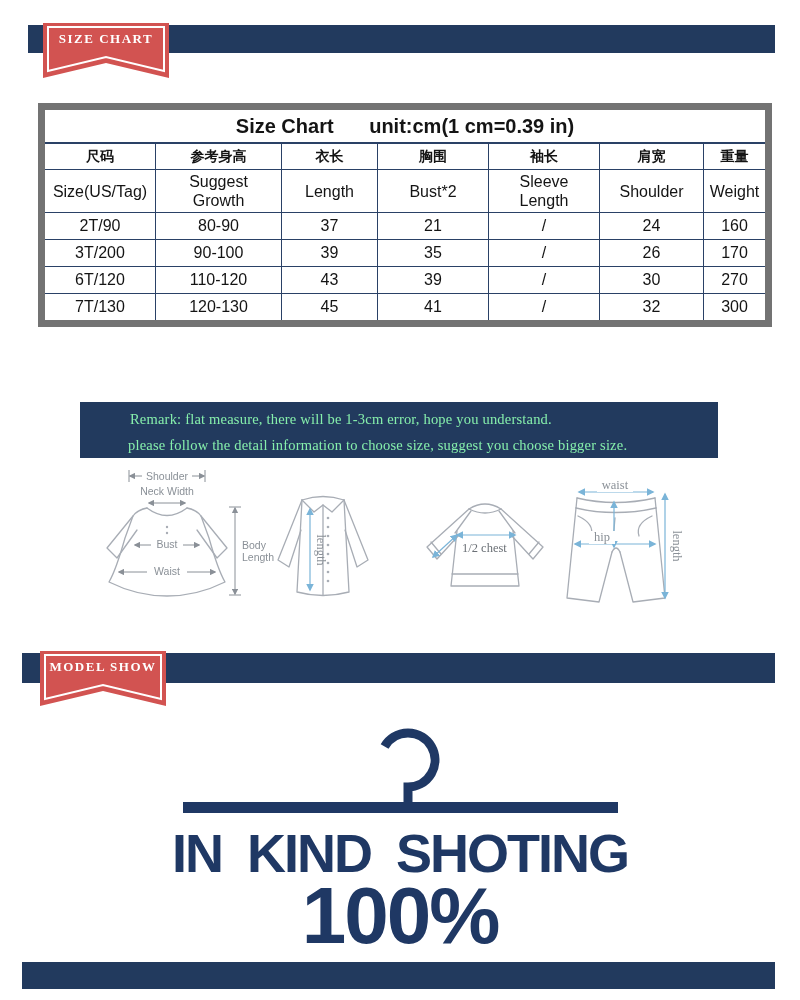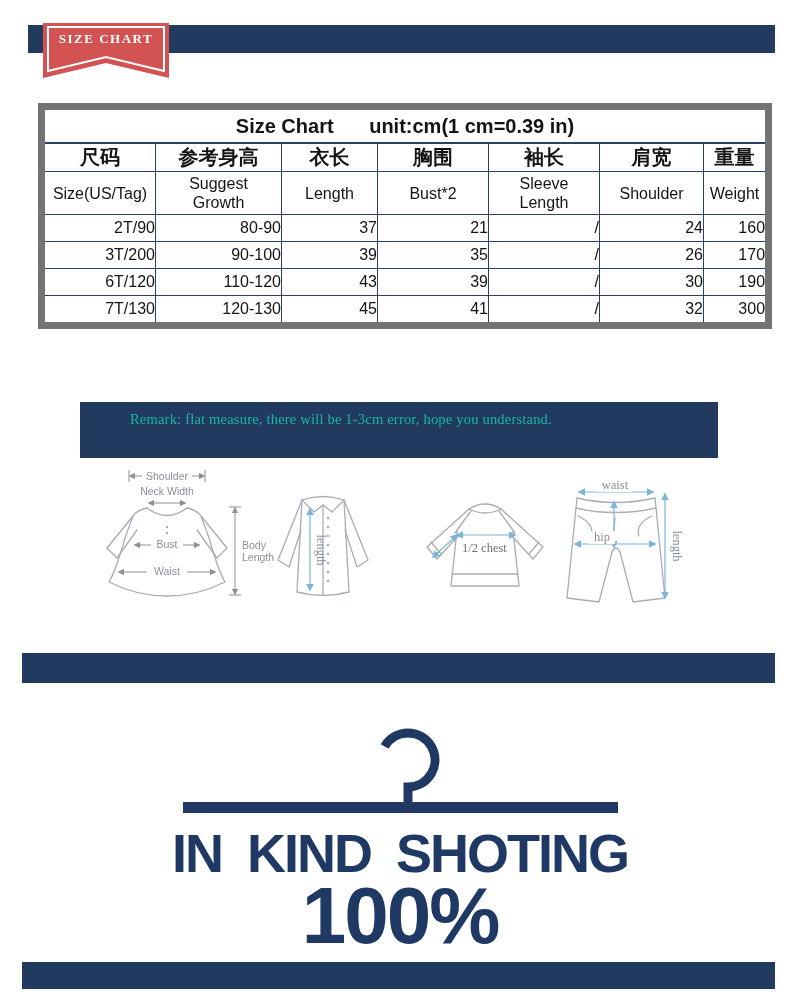--- a/index.html
+++ b/index.html
@@ -14,28 +14,28 @@
      font-family:"Liberation Serif",serif;font-weight:bold;font-size:13px;
      letter-spacing:1.5px;color:#ffffff;}
 
   
   table.size-table{position:absolute;left:38px;top:103px;width:727px;
      border-collapse:collapse;table-layout:fixed;border:7px solid #737373;}
   table.size-table td{border:1px solid #2a4166;text-align:center;vertical-align:middle;
      padding:0;font-size:16px;color:#141414;}
   tr.title-row td{height:32px;font-size:20px;font-weight:600;border-bottom:2px solid #2a4166;}
   tr.title-row .t1{margin-right:30px;}
-  tr.cn-row td{height:25px;font-size:20px;font-weight:bold;margin-left:23px;}
+  tr.cn-row td{height:25px;font-size:14px;font-weight:bold;margin-left:23px;}
   tr.en-row td{height:42px;font-size:16px;line-height:19px;}
   tr.en-row .wrap2{display:inline-block;max-width:72px;}
-  tr.data-row td{height:26px;text-align:right;}
+  tr.data-row td{height:26px;}
 
   
   .remark-box{position:absolute;left:80px;top:402px;width:638px;height:56px;
-     background:#223a5e;color:#14b8a6;font-family:"Liberation Serif",serif;
+     background:#223a5e;color:#86efac;font-family:"Liberation Serif",serif;
      font-size:14.5px;letter-spacing:.2px;}
   .remark-box .l1{position:absolute;left:50px;top:9px;white-space:nowrap;}
   .remark-box .l2{position:absolute;left:48px;top:35px;white-space:nowrap;}
 
   
   .diag{position:absolute;overflow:visible;}
   .sk{stroke:#a8adb5;stroke-width:1.3;fill:none;stroke-linejoin:round;stroke-linecap:round;}
   .arr-g{stroke:#8a9097;stroke-width:1;fill:none;}
   .arr-b{stroke:#7ab4d8;stroke-width:1.2;fill:none;}
   .lab{font-family:"Liberation Sans",sans-serif;font-size:10.5px;fill:#8a9097;}
@@ -118,36 +118,37 @@
         <td>26</td>
         <td>170</td>
       </tr>
       <tr class="data-row">
         <td>6T/120</td>
         <td>110-120</td>
         <td>43</td>
         <td>39</td>
         <td>/</td>
         <td>30</td>
-        <td>190</td>
+        <td>270</td>
       </tr>
       <tr class="data-row">
         <td>7T/130</td>
         <td>120-130</td>
         <td>45</td>
         <td>41</td>
         <td>/</td>
         <td>32</td>
         <td>300</td>
       </tr>
     </tbody>
   </table>
 
   <div class="remark-box">
     <div class="l1">Remark: flat measure, there will be 1-3cm error, hope you understand.</div>
+    <div class="l2">please follow the detail information to choose size, suggest you choose bigger size.</div>
   </div>
 
   <svg class="diag" style="left:85px;top:466px;" width="195" height="165" viewBox="0 0 195 165">
     <defs>
       <marker id="ag" viewBox="0 0 10 10" refX="8" refY="5" markerWidth="6.5" markerHeight="6.5" orient="auto-start-reverse">
           <path d="M0,0L10,5L0,10z" fill="#8a9097"></path>
         </marker>
     </defs>
 
     <line class="arr-g" x1="45" y1="10" x2="119" y2="10" marker-start="url(#ag)" marker-end="url(#ag)"></line>
@@ -254,20 +255,27 @@
 
     <line class="arr-b" x1="12" y1="70" x2="92" y2="70" marker-start="url(#ab-p)" marker-end="url(#ab-p)"></line>
     <rect class="wbg" x="26" y="57" width="26" height="13"></rect>
     <text class="lab-serif" x="39" y="67" text-anchor="middle">hip</text>
 
     <line class="arr-b" x1="102" y1="20" x2="102" y2="124" marker-start="url(#ab-p)" marker-end="url(#ab-p)"></line>
     <text class="lab-serif" text-anchor="middle" transform="rotate(90 110,72)" x="110" y="72">length</text>
   </svg>
 
   <div class="nav-bar" style="left:22px;top:653px;width:753px;height:30px;"></div>
+  <div class="ribbon" style="left:40px;top:651px;">
+    <svg width="126" height="55" viewBox="0 0 126 55">
+      <polygon points="0,0 126,0 126,55 63,40 0,55" fill="#d25351"></polygon>
+      <polygon points="5,4 121,4 121,48 63,34 5,48" fill="none" stroke="#ffffff" stroke-width="2"></polygon>
+    </svg>
+    <div class="ribbon-label">MODEL SHOW</div>
+  </div>
 
   <svg class="hanger-svg" width="440" height="88" viewBox="0 0 440 88">
     <path d="M204.6,18.5 A27,27 0 1 1 228,59 L228,74" fill="none" stroke="#1f3864" stroke-width="9"></path>
     <rect x="3" y="74" width="435" height="11" fill="#1f3864"></rect>
   </svg>
   <div class="inkind">IN KIND SHOTING</div>
   <div class="pct">100%</div>
 
   <div class="bottom-bar"></div>
 

